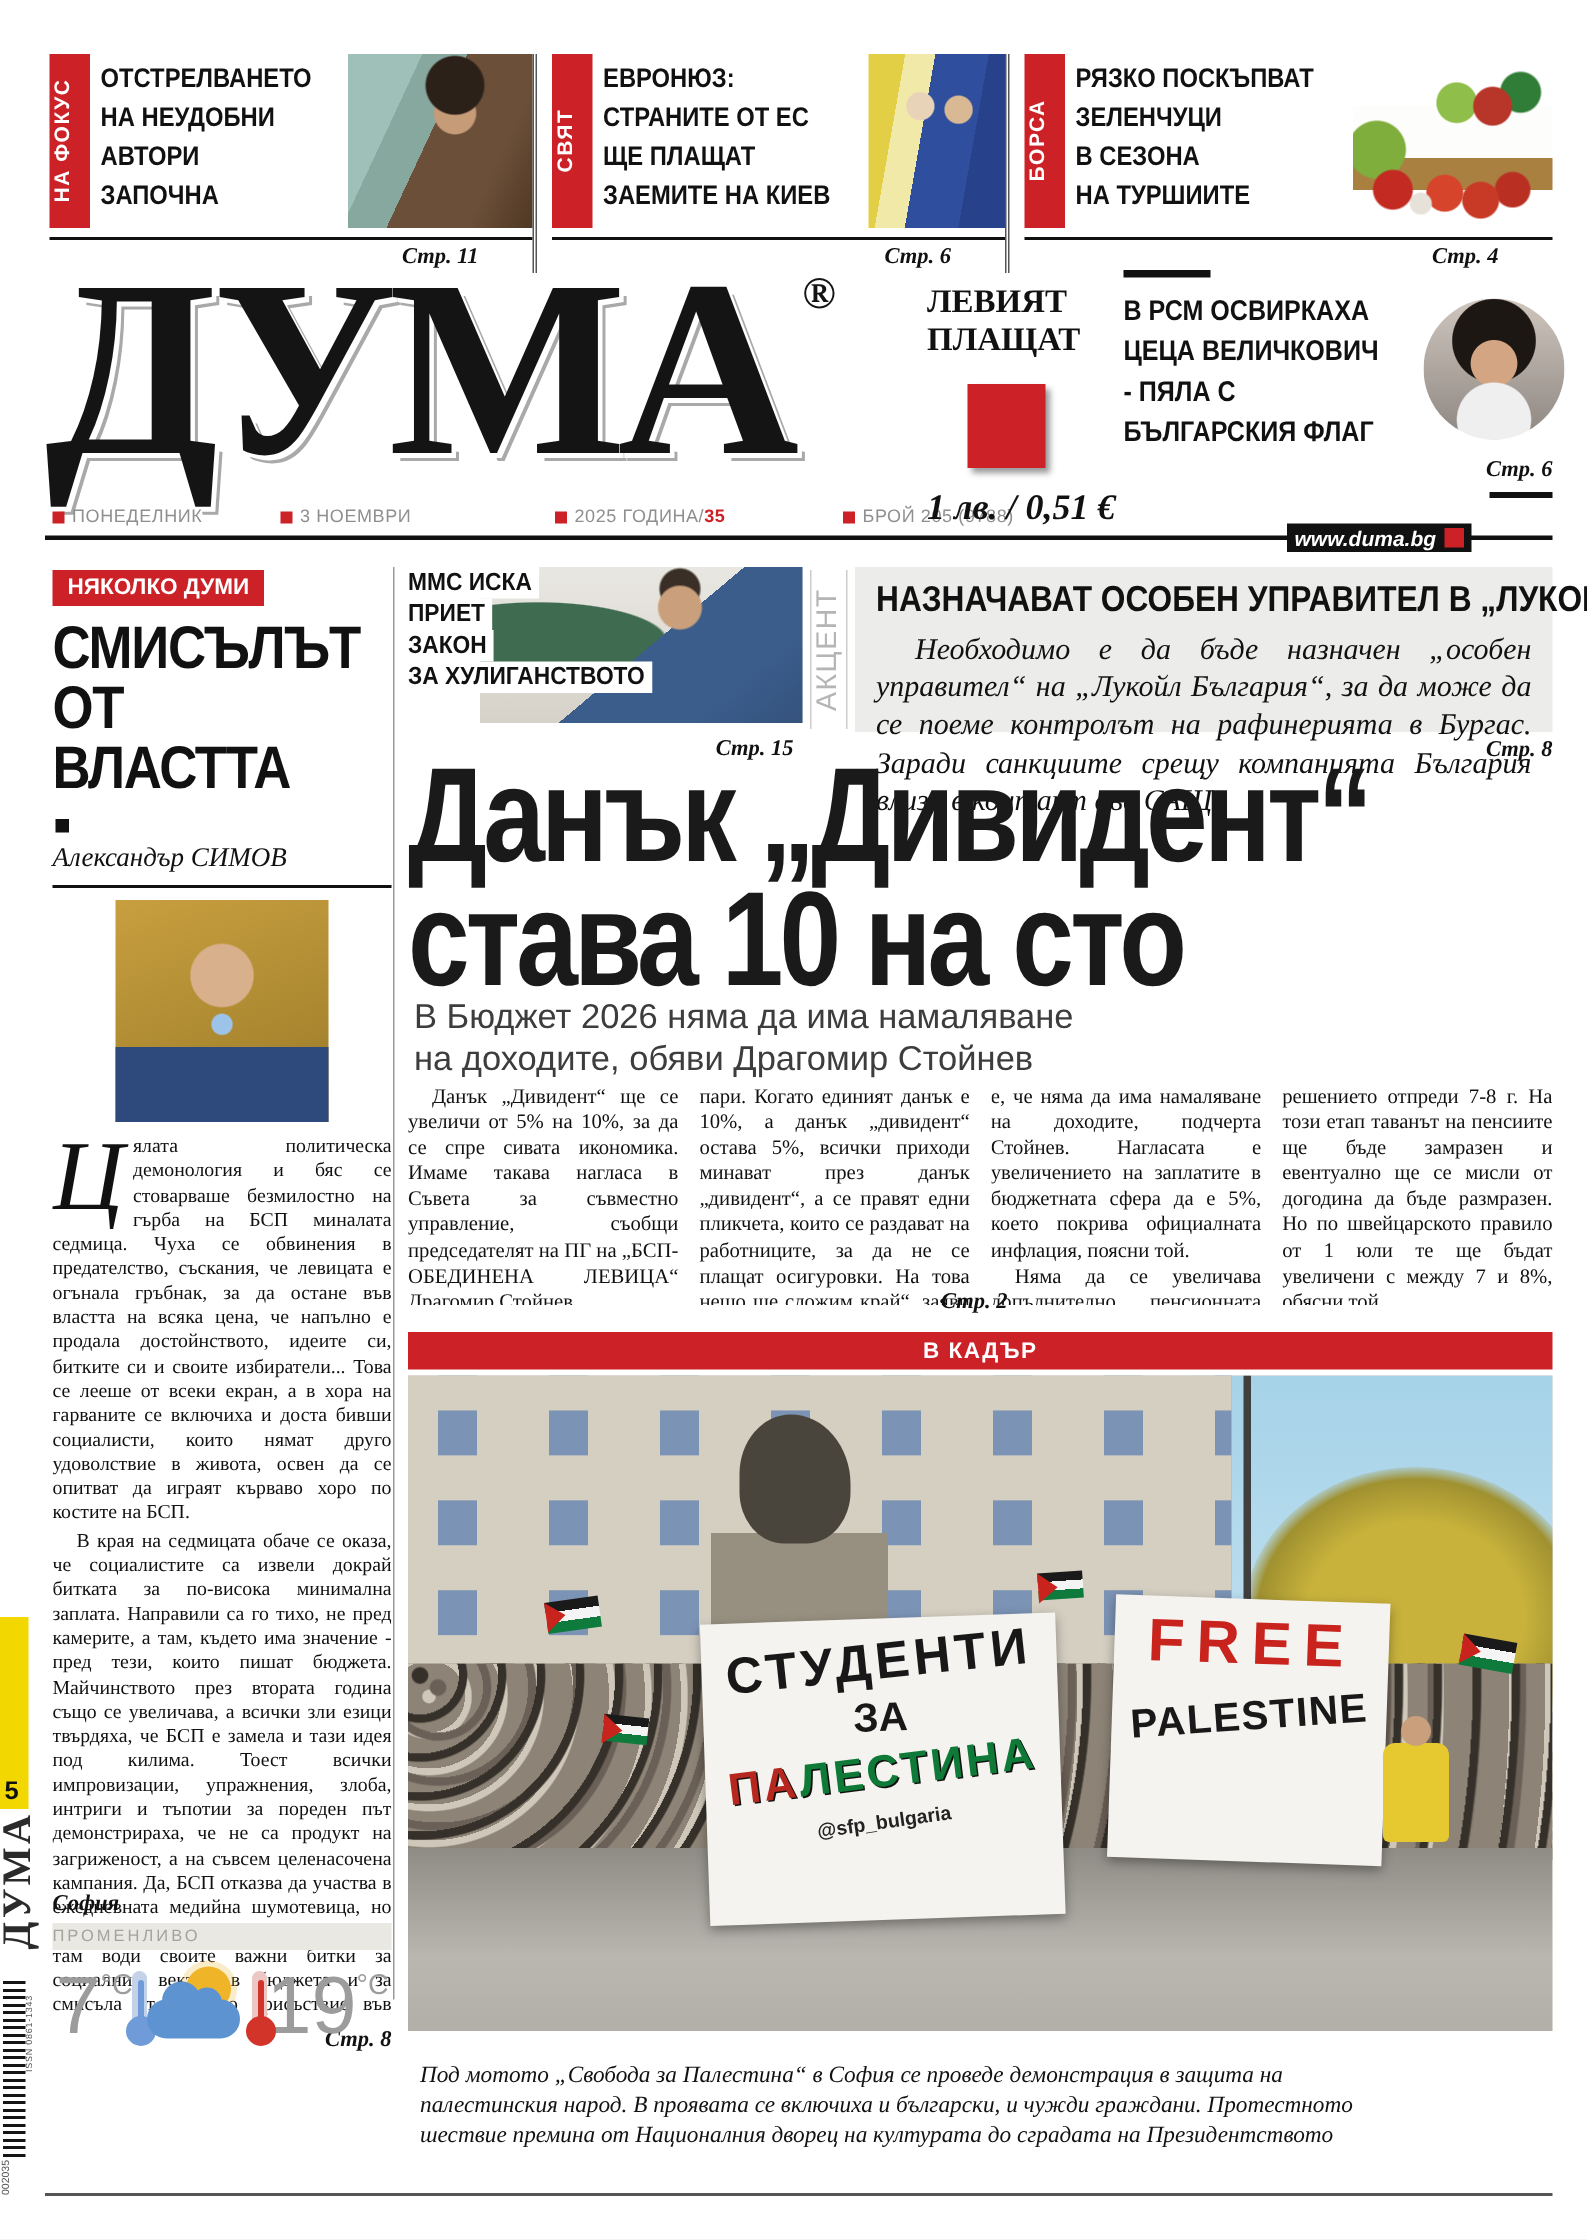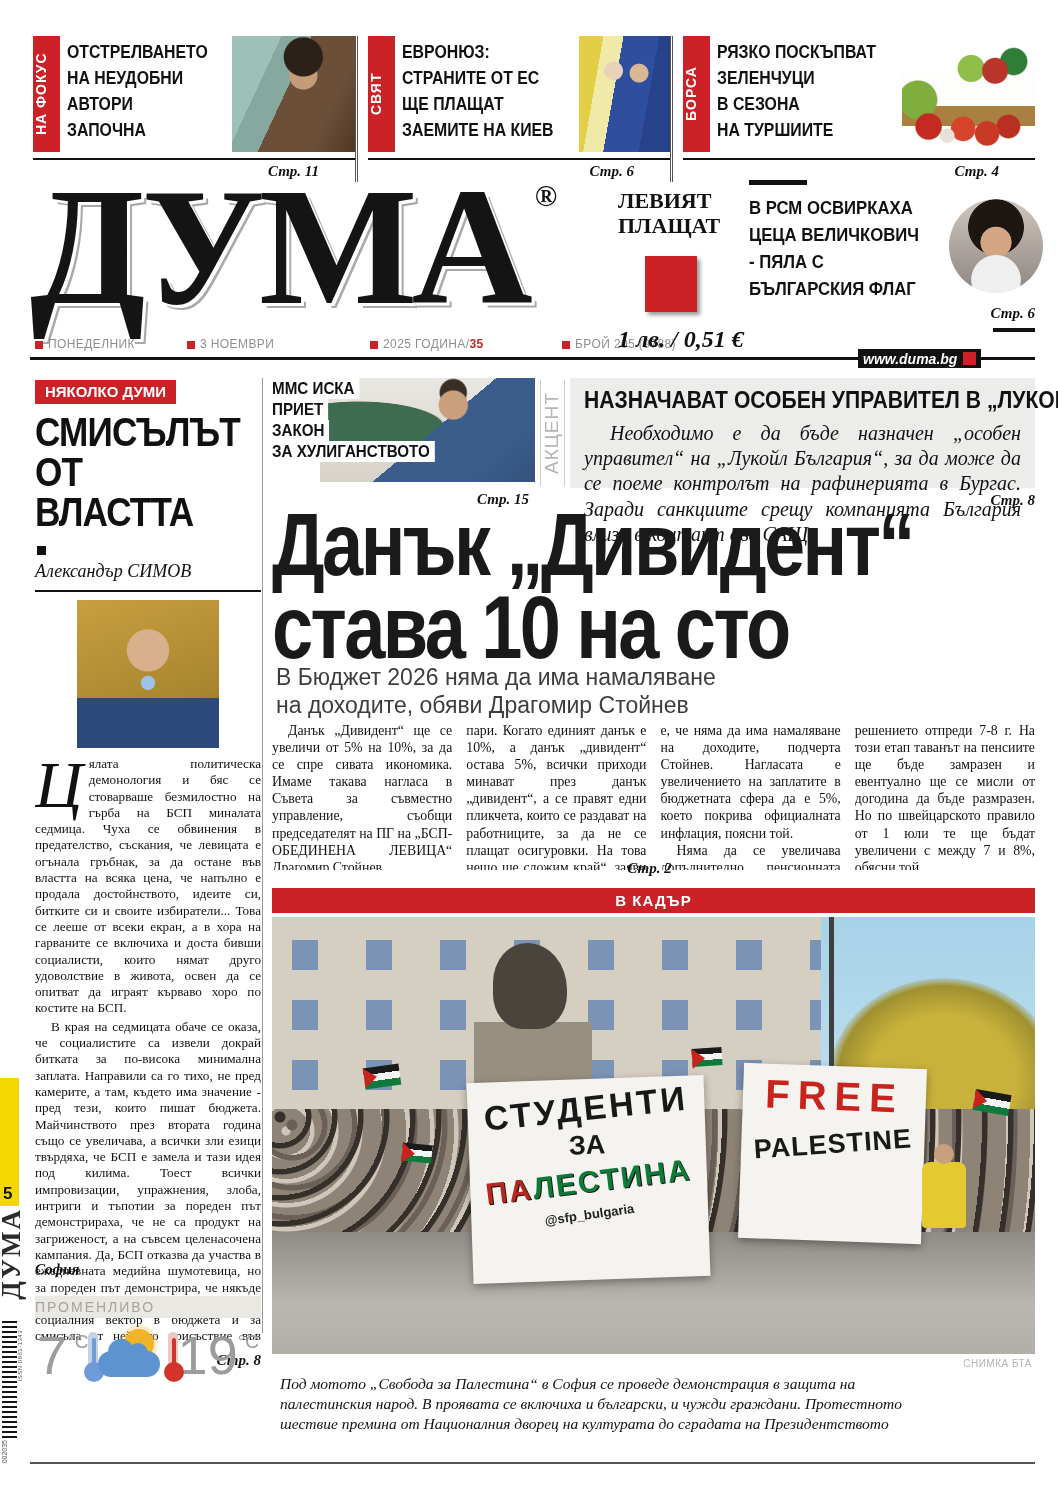--- a/index.html
+++ b/index.html
@@ -173,22 +173,22 @@
   .kp-vest::before { content:""; position:absolute; left:12px; top:-18px; width:20px; height:20px; border-radius:50%; background:#caa07c; }
 
   .credit { position:absolute; left:272px; top:1358px; width:760px; text-align:right;
             font-family:"Liberation Sans",sans-serif; font-size:10px; color:#b4b4b4; letter-spacing:.5px; }
   .caption { position:absolute; left:280px; top:1374px; width:640px; font-style:italic; font-size:15.5px; line-height:1.3; }
   .bottom-rule { position:absolute; left:30px; top:1462px; width:1005px; height:2px; background:#555; }
 
   
   .weather { position:absolute; left:35px; top:1261px; width:226px; text-align:left; }
   .w-city { font-weight:700; font-style:italic; font-size:15px; }
-  .w-band { margin-top:18px; background:#e9e8e2; color:#a5a49c; font-family:"Liberation Sans",sans-serif;
-            font-size:14px; letter-spacing:2px; padding:3px 0; }
+  .w-band { margin-top:4px; background:#e9e8e2; color:#a5a49c; font-family:"Liberation Sans",sans-serif;
+            font-size:11px; letter-spacing:2px; padding:3px 0; }
   .w-row { margin-top:10px; display:flex; align-items:center; justify-content:space-between; padding:0 2px; }
   .w-temp { font-family:"Liberation Sans",sans-serif; color:#9c9c9c; font-size:54px; line-height:1; display:flex; }
   .w-deg { font-size:19px; margin-top:4px; }
   .thermo { position:relative; width:12px; height:40px; border-radius:6px; background:#cdd4de; margin-bottom:6px; }
   .thermo::after { content:""; position:absolute; left:-4px; bottom:-10px; width:20px; height:20px; border-radius:50%; }
   .thermo.blue::after { background:#6f9bd8; } .thermo.blue { background:#c3d2e8; }
   .thermo.red::after { background:#d2342a; } .thermo.red { background:#ecc7c4; }
   .thermo .stem { position:absolute; left:4px; top:6px; width:4px; height:32px; border-radius:2px; }
   .thermo.blue .stem { background:#6f9bd8; } .thermo.red .stem { background:#d2342a; }
   .cloudsun { position:relative; width:86px; height:52px; }
@@ -377,21 +377,20 @@
       <div class="b1-l2">ЗА</div>
       <div class="b1-l3"><span class="b1-red">ПА</span><span class="b1-green">ЛЕСТИНА</span></div>
       <div class="b1-handle">@sfp_bulgaria</div>
     </div>
     <div class="banner banner2">
       <div class="b2-l1">FREE</div>
       <div class="b2-l2">PALESTINE</div>
     </div>
     <div class="kp-vest"></div>
   </div>
-  <div class="credit">СНИМКА БТА</div>
   <div class="caption">Под мотото „Свобода за Палестина“ в София се проведе демонстрация в защита на палестинския народ. В проявата се включиха и български, и чужди граждани. Протестното шествие премина от Националния дворец на културата до сградата на Президентството</div>
   <div class="bottom-rule"></div>
 
   <div class="weather">
     <div class="w-city">София</div>
     <div class="w-band">ПРОМЕНЛИВО</div>
     <div class="w-row">
       <div class="w-temp">
           <span>7</span>
           <span class="w-deg">°C</span>

